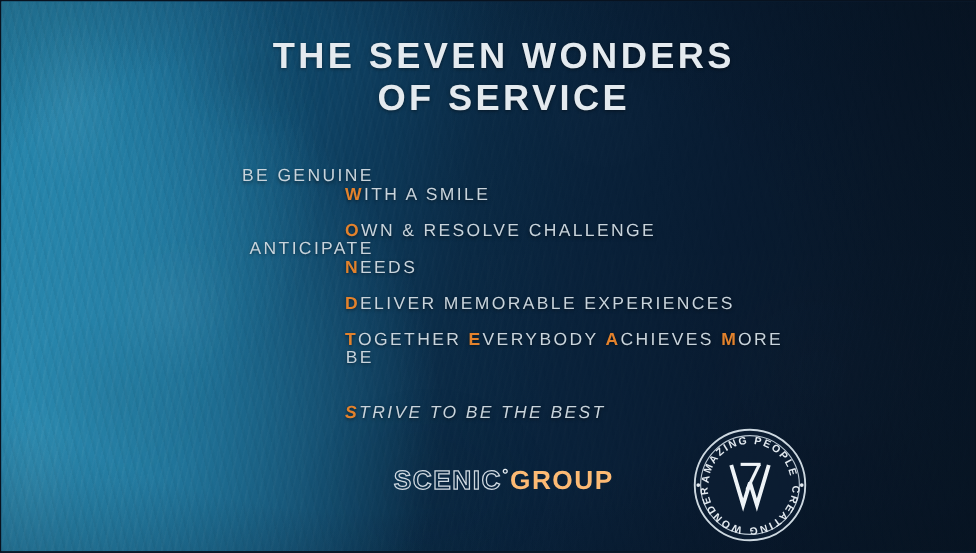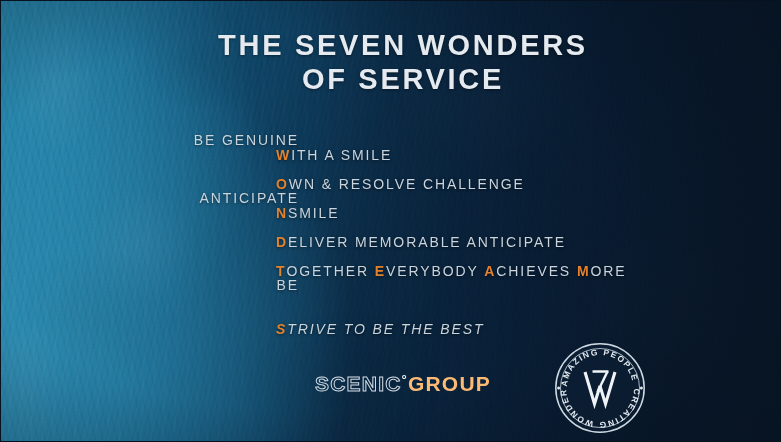--- a/index.html
+++ b/index.html
@@ -199,26 +199,26 @@
         <span class="w-post"><span class="hl" style="color: rgb(227, 130, 44);">W</span><span>ITH A SMILE</span></span>
       </div>
 
       <div class="wonder-row" style="color: rgb(201, 212, 220);">
         <span class="w-pre"></span>
         <span class="w-post"><span class="hl" style="color: rgb(227, 130, 44);">O</span><span>WN &amp; RESOLVE CHALLENGE</span></span>
       </div>
 
       <div class="wonder-row" style="color: rgb(201, 212, 220);">
         <span class="w-pre">ANTICIPATE </span>
-        <span class="w-post"><span class="hl" style="color: rgb(227, 130, 44);">N</span><span>SMILE</span></span>
-      </div>
-
-      <div class="wonder-row" style="color: rgb(201, 212, 220);">
-        <span class="w-pre"></span>
-        <span class="w-post"><span class="hl" style="color: rgb(227, 130, 44);">D</span><span>ELIVER MEMORABLE ANTICIPATE</span></span>
+        <span class="w-post"><span class="hl" style="color: rgb(227, 130, 44);">N</span><span>EEDS</span></span>
+      </div>
+
+      <div class="wonder-row" style="color: rgb(201, 212, 220);">
+        <span class="w-pre"></span>
+        <span class="w-post"><span class="hl" style="color: rgb(227, 130, 44);">D</span><span>ELIVER MEMORABLE EXPERIENCES</span></span>
       </div>
 
       <div class="wonder-row" style="color: rgb(201, 212, 220);">
         <span class="w-pre"></span>
         <span class="w-post">
           <span class="hl" style="color: rgb(227, 130, 44);">T</span><span>OGETHER </span><span class="hl" style="color: rgb(227, 130, 44);">E</span><span>VERYBODY </span><span class="hl" style="color: rgb(227, 130, 44);">A</span><span>CHIEVES </span><span class="hl" style="color: rgb(227, 130, 44);">M</span><span>ORE</span>
         </span>
       </div>
 
       <div class="wonder-row" style="color: rgb(201, 212, 220);">

